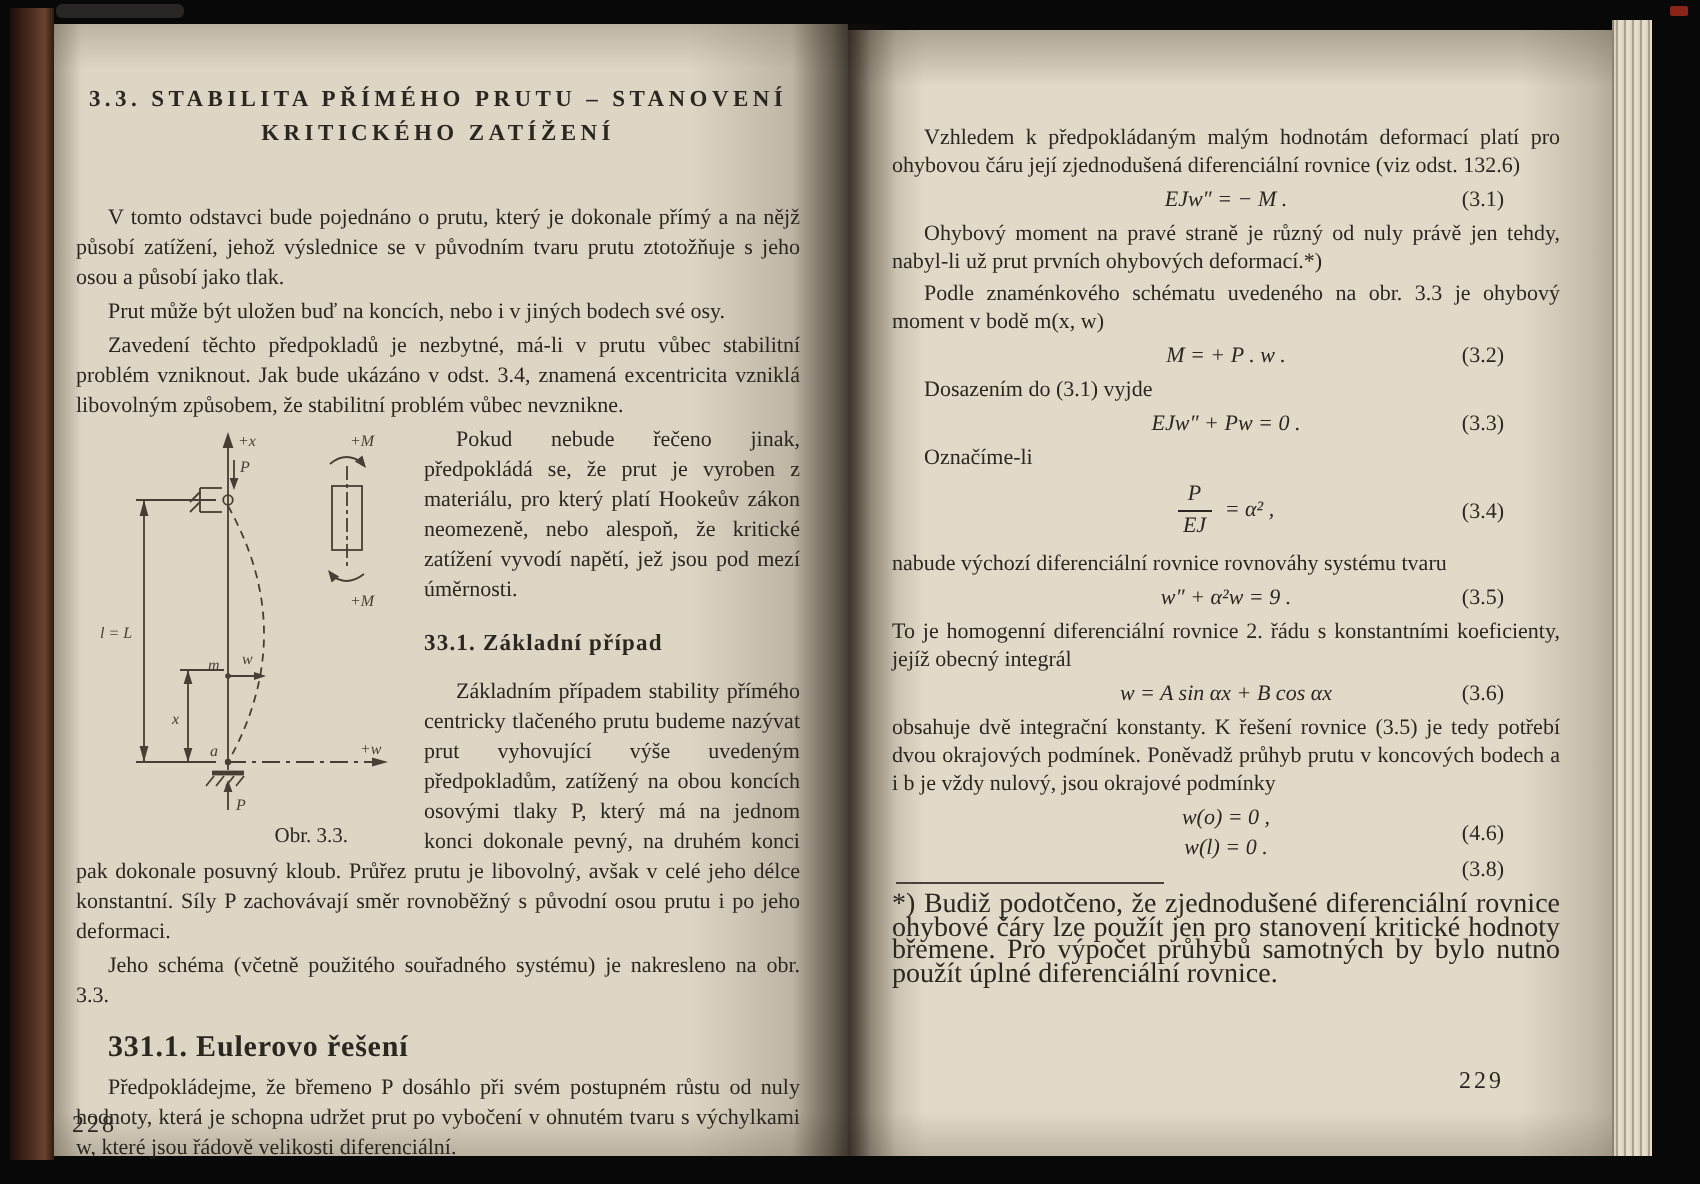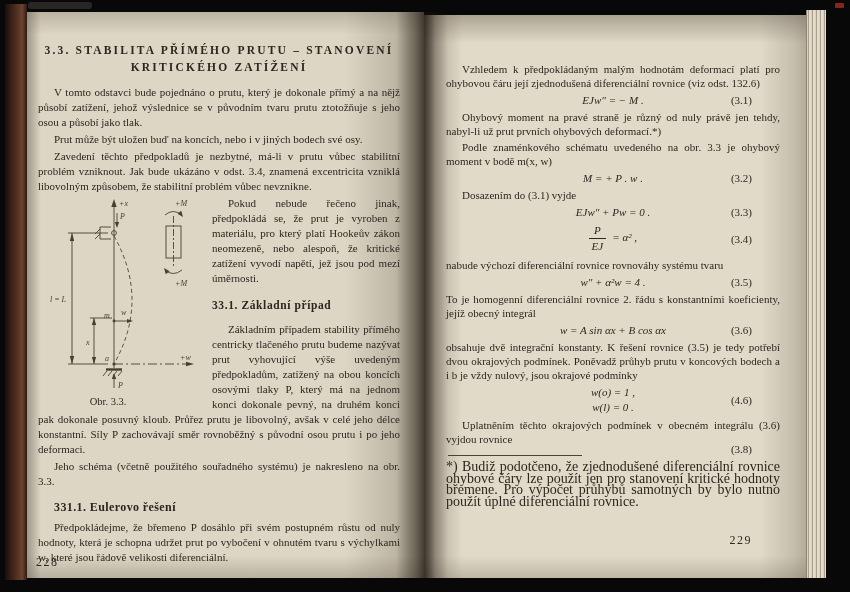--- a/index.html
+++ b/index.html
@@ -36,33 +36,33 @@
   }
   .page-edges{
     position:absolute;left:806px;top:10px;width:19px;height:568px;
     background:repeating-linear-gradient(90deg,#d9d2c0 0 1px,#a99f8b 1px 2px,#e4ddcb 2px 4px);
     border-left:1px solid #8d8471;
   }
   
   .content{position:absolute;text-align:justify;font-size:11px;line-height:15px;}
   .content-left{left:11px;top:30px;width:362px;}
   .content-right{left:22px;top:45px;width:334px;font-size:11px;line-height:14px;}
-  .title{text-align:center;font-weight:bold;font-size:11.5px;letter-spacing:2.2px;line-height:17px;margin-bottom:9px;}
+  .title{text-align:center;font-weight:bold;font-size:11.5px;letter-spacing:2.2px;line-height:17px;margin-bottom:26px;}
   .title div{white-space:nowrap;}
   .p{margin:2px 0 0;text-indent:16px;}
   .p.noindent{text-indent:0;}
   .h-sub{font-weight:bold;font-size:11.5px;letter-spacing:.6px;margin:12px 0 9px 16px;text-indent:0;}
-  .h-subsub{font-weight:bold;font-size:12px;letter-spacing:.4px;margin:11px 0 5px 16px;text-indent:0;}
+  .h-subsub{font-weight:bold;font-size:15px;letter-spacing:.4px;margin:11px 0 5px 16px;text-indent:0;}
   .pgnum{position:absolute;font-size:12px;letter-spacing:1.5px;}
   .pgnum-left{left:9px;bottom:8px;}
   .pgnum-right{right:54px;bottom:30px;}
   
   .fig{float:left;width:160px;margin:2px 10px 0 4px;color:#473f33;}
   .fig svg{display:block;}
-  .fig-caption{font-size:10.5px;text-align:center;padding-right:28px;margin-top:2px;color:#2c2620;font-style:normal;}
+  .fig-caption{font-size:10.5px;text-align:right;padding-right:28px;margin-top:2px;color:#2c2620;font-style:normal;}
   .figtext{font-style:italic;font-size:8px;fill:#473f33;font-family:"Liberation Serif",serif;}
   
   .eq{position:relative;margin:3px 0;text-align:center;font-style:italic;padding:0 44px;}
   .eq .num{position:absolute;right:28px;top:50%;transform:translateY(-50%);font-style:normal;}
   .eq .lines div{line-height:15px;}
   .frac{display:inline-block;vertical-align:middle;text-align:center;line-height:13px;margin:2px 4px 2px 0;}
   .frac .top{display:block;padding:0 5px 1px;border-bottom:1px solid #2c2620;}
   .frac .bot{display:block;padding-top:1px;text-align:center;}
   .fnrule{width:134px;border-top:1px solid #4a4238;margin:9px 0 5px 2px;height:0;}
   .footnote{font-size:14px;line-height:11.5px;text-align:justify;margin:0;}
@@ -180,55 +180,55 @@
       <span class="num">(3.2)</span>
     </div>
 
     <p class="p">Dosazením do (3.1) vyjde</p>
 
     <div class="eq">
       <span>EJw″ + Pw = 0 .</span>
       <span class="num">(3.3)</span>
     </div>
 
+    <p class="p">Označíme-li</p>
 
     <div class="eq">
       <span class="frac">
         <span class="top">P</span>
         <span class="bot">EJ</span>
       </span>
       <span>= α² ,</span>
       <span class="num">(3.4)</span>
     </div>
 
     <p class="p noindent">nabude výchozí diferenciální rovnice rovnováhy systému tvaru</p>
 
     <div class="eq">
-      <span>w″ + α²w = 4 .</span>
+      <span>w″ + α²w = 9 .</span>
       <span class="num">(3.5)</span>
     </div>
 
     <p class="p noindent">To je homogenní diferenciální rovnice 2. řádu s konstantními koeficienty, jejíž obecný integrál</p>
 
     <div class="eq">
       <span>w = A sin αx + B cos αx</span>
       <span class="num">(3.6)</span>
     </div>
 
     <p class="p noindent">obsahuje dvě integrační konstanty. K řešení rovnice (3.5) je tedy potřebí dvou okrajových podmínek. Poněvadž průhyb prutu v koncových bodech a i b je vždy nulový, jsou okrajové podmínky</p>
 
     <div class="eq">
       <span class="lines" style="display:inline-block;">
-        <div>w(o) = 1 ,</div>
+        <div>w(o) = 0 ,</div>
         <div>w(l) = 0 .</div>
       </span>
       <span class="num">(4.6)</span>
     </div>
 
-    <p class="p">Uplatněním těchto okrajových podmínek v obecném integrálu (3.6) vyjdou rovnice</p>
 
     <div class="eq">
       <span class="num">(3.8)</span>
     </div>
 
     <div class="fnrule"></div>
     <p class="footnote">*) Budiž podotčeno, že zjednodušené diferenciální rovnice ohybové čáry lze použít jen pro stanovení kritické hodnoty břemene. Pro výpočet průhybů samotných by bylo nutno použít úplné diferenciální rovnice.</p>
   </div>
   <div class="pgnum pgnum-right">229</div>
 </div>

